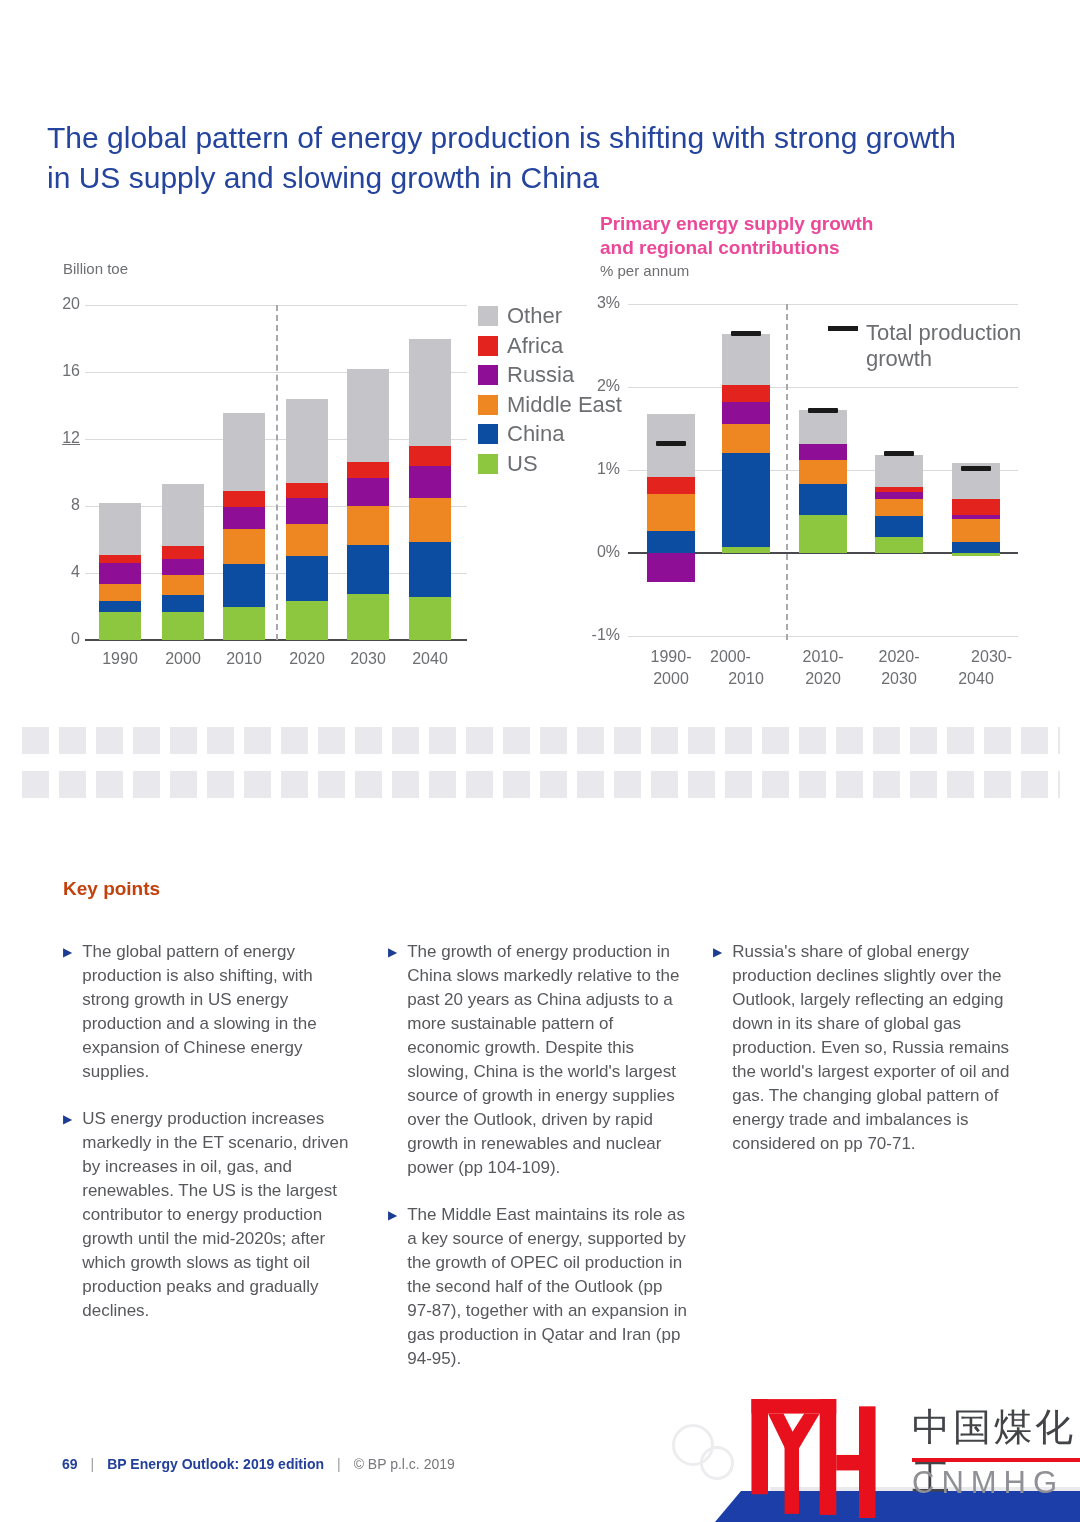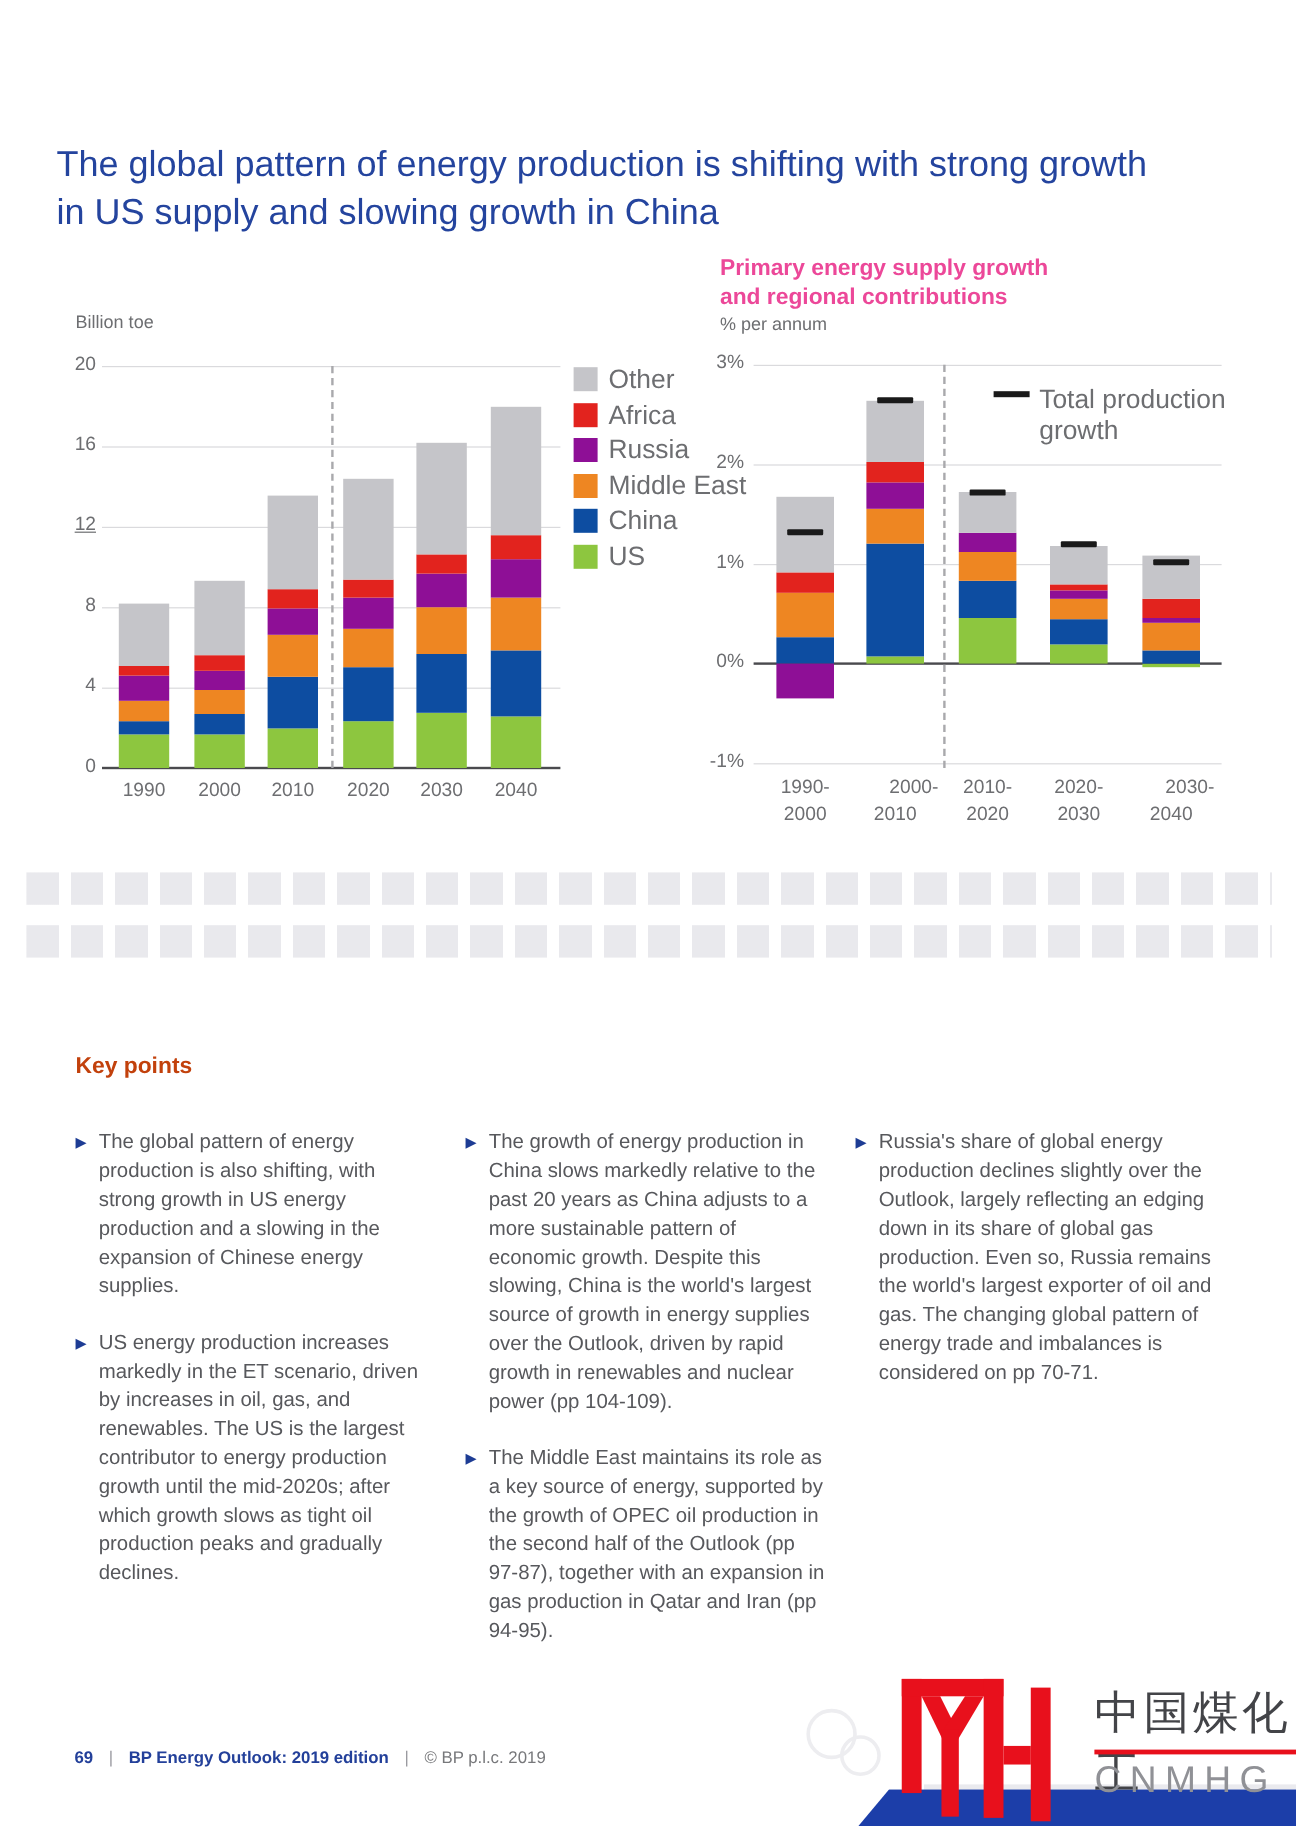--- a/index.html
+++ b/index.html
@@ -160,21 +160,21 @@
       <div class="marker" style="left: 656px; top: 440.94px; width: 30px; background: rgb(26, 26, 26);"></div>
       <div class="tick" style="left: 635px; top: 648px; width: 72px; text-align: center;">1990-</div>
       <div class="tick" style="left: 635px; top: 670px; width: 72px; text-align: center;">2000</div>
       <div class="bar-seg" style="left: 722px; top: 547.19px; width: 48px; height: 5.81px; background: rgb(141, 198, 63);"></div>
       <div class="bar-seg" style="left: 722px; top: 453.4px; width: 48px; height: 93.79px; background: rgb(13, 77, 161);"></div>
       <div class="bar-seg" style="left: 722px; top: 424.35px; width: 48px; height: 29.05px; background: rgb(238, 134, 34);"></div>
       <div class="bar-seg" style="left: 722px; top: 401.94px; width: 48px; height: 22.41px; background: rgb(142, 15, 150);"></div>
       <div class="bar-seg" style="left: 722px; top: 385.34px; width: 48px; height: 16.6px; background: rgb(226, 35, 30);"></div>
       <div class="bar-seg" style="left: 722px; top: 333.88px; width: 48px; height: 51.46px; background: rgb(197, 197, 201);"></div>
       <div class="marker" style="left: 731px; top: 330.55px; width: 30px; background: rgb(26, 26, 26);"></div>
-      <div class="tick" style="left: 710px; top: 648px; width: 72px; text-align: right;">2000-</div>
+      <div class="tick" style="left: 710px; top: 648px; width: 72px; text-align: left;">2000-</div>
       <div class="tick" style="left: 710px; top: 670px; width: 72px; text-align: center;">2010</div>
       <div class="bar-seg" style="left: 799px; top: 514.82px; width: 48px; height: 38.18px; background: rgb(141, 198, 63);"></div>
       <div class="bar-seg" style="left: 799px; top: 484.11px; width: 48px; height: 30.71px; background: rgb(13, 77, 161);"></div>
       <div class="bar-seg" style="left: 799px; top: 460.04px; width: 48px; height: 24.07px; background: rgb(238, 134, 34);"></div>
       <div class="bar-seg" style="left: 799px; top: 444.27px; width: 48px; height: 15.77px; background: rgb(142, 15, 150);"></div>
       <div class="bar-seg" style="left: 799px; top: 410.24px; width: 48px; height: 34.03px; background: rgb(197, 197, 201);"></div>
       <div class="marker" style="left: 808px; top: 407.74px; width: 30px; background: rgb(26, 26, 26);"></div>
       <div class="tick" style="left: 787px; top: 648px; width: 72px; text-align: center;">2010-</div>
       <div class="tick" style="left: 787px; top: 670px; width: 72px; text-align: center;">2020</div>
       <div class="bar-seg" style="left: 875px; top: 537.23px; width: 48px; height: 15.77px; background: rgb(141, 198, 63);"></div>

